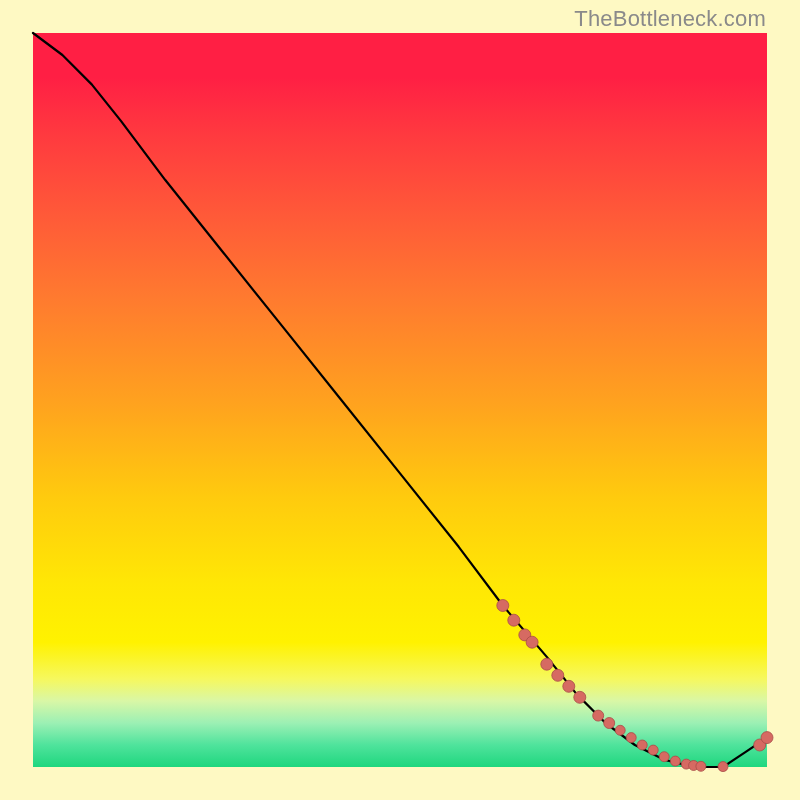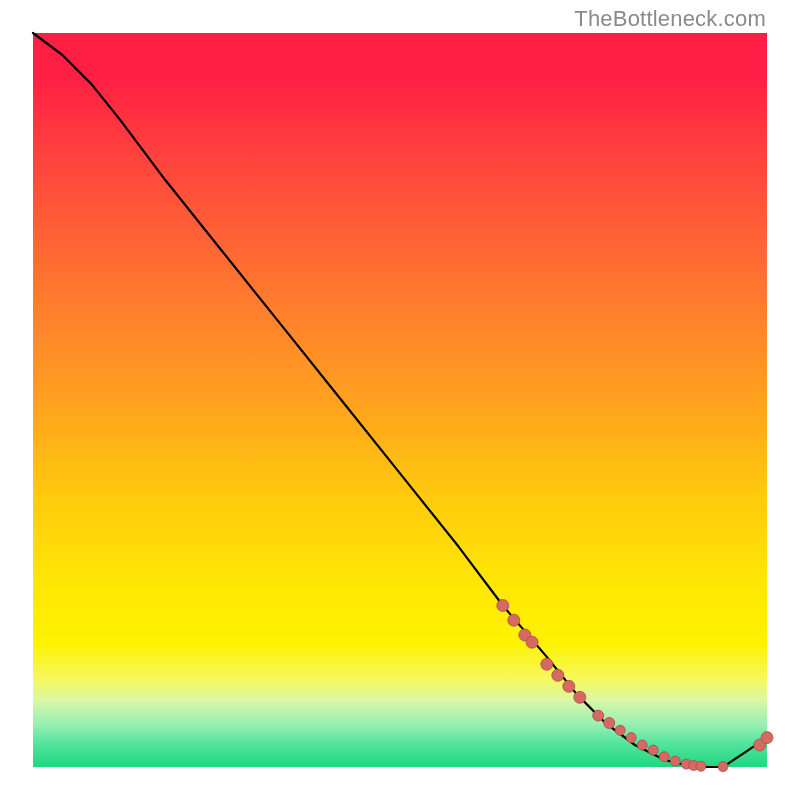--- a/index.html
+++ b/index.html
@@ -8,21 +8,21 @@
     width: 800px;
     height: 800px;
     background: #000;
     font-family: Arial, Helvetica, sans-serif;
     overflow: hidden;
   }
   .stage {
     position: relative;
     width: 800px;
     height: 800px;
-    background: #ffffff;
+    background: #fef9c3;
   }
   .plot {
     position: absolute;
     left: 33px;
     top: 33px;
     width: 734px;
     height: 734px;
     
     background: linear-gradient(
       to bottom,

